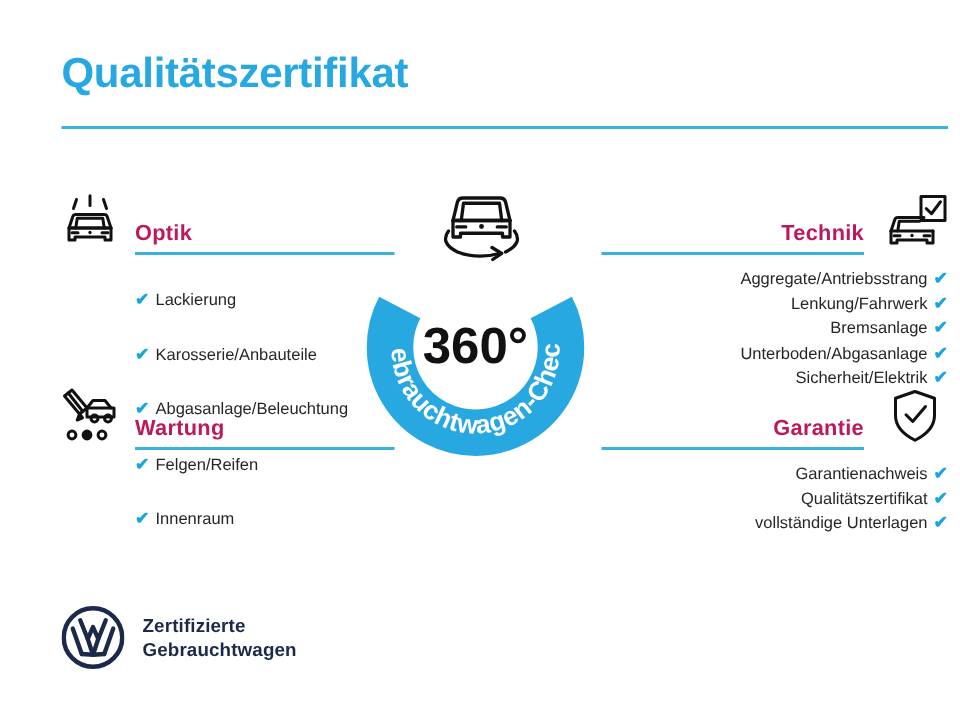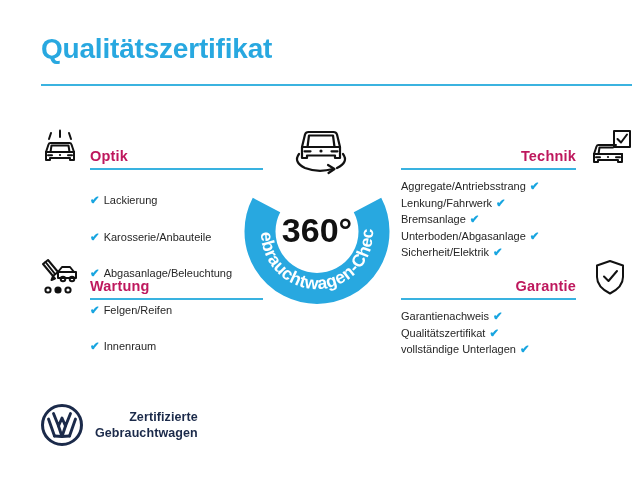--- a/index.html
+++ b/index.html
@@ -93,21 +93,21 @@
     margin: 6px 0 0 0;
     padding: 0;
   }
   ul.checklist li {
     font-size: 11px;
     line-height: 16.5px;
     color: #262626;
     white-space: nowrap;
   }
   .left ul.checklist li { padding-left: 49px; text-align: left; margin-top: 20px; }
-  .right ul.checklist li { text-align: left; }
+  .right ul.checklist li { text-align: right; }
 
   .chk {
     color: #18a5e0;
     font-weight: bold;
     font-size: 11.5px;
   }
   .left .chk  { margin-right: 4px; }
   .right .chk { margin-left: 4px; }
 
   
@@ -129,21 +129,20 @@
   }
 
   
   .footer {
     position: absolute;
     left: 29px;
     top: 404px;
     display: flex;
     align-items: center;
     gap: 12px;
-    text-align: right;
   }
   .vw-logo { width: 42px; height: 42px; }
   .footer-text {
     font-size: 12.5px;
     font-weight: bold;
     line-height: 16px;
     color: #1b2a4a;
     letter-spacing: 0.1px;
   }
   .footer-text span { display: block; }

